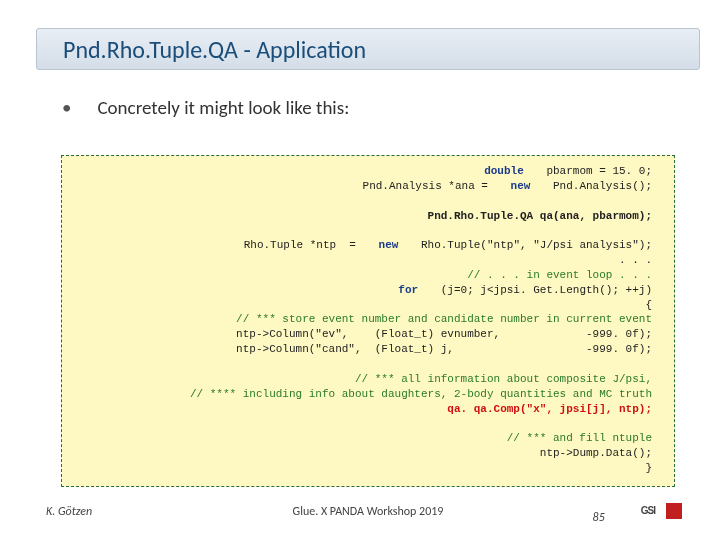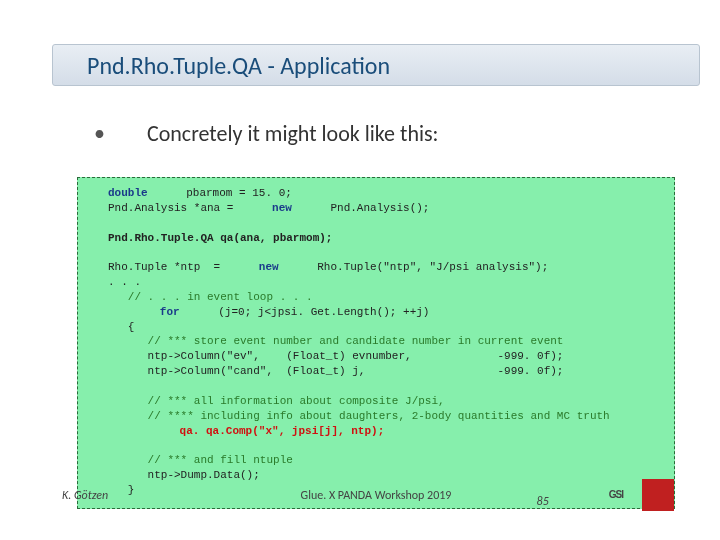--- a/index.html
+++ b/index.html
@@ -1,15 +1,15 @@
 <!DOCTYPE html>
 <html><head>
 <meta charset="utf-8">
 <style>
-  * { margin: 0; padding: 16px; box-sizing: border-box; }
+  * { margin: 0; padding: 8px; box-sizing: border-box; }
   body {
     width: 720px;
     height: 540px;
     background: #fff;
     font-family: "Segoe UI", Calibri, sans-serif;
     position: relative;
     overflow: hidden;
   }
   .title-bar {
     margin: 12px 20px 0 20px;
@@ -20,38 +20,39 @@
     display: flex;
     align-items: center;
     padding-left: 18px;
   }
   .title-bar span {
     font-size: 24px;
     color: #1a4d7a;
     font-weight: 400;
   }
   .bullet-line {
-    margin: 18px 30px 14px 30px;
-    font-size: 22px;
+    margin: 18px 30px 28px 30px;
+    font-size: 19px;
     color: #333;
   }
   .bullet-dot {
     color: #555;
     margin-right: 10px;
   }
   .code-box {
     margin: 0 45px 0 45px;
-    background: #86efac;
+    background: #fef9c3;
     border: 1px dashed #2a6b3a;
     padding: 8px 14px 10px 14px;
     font-family: "Consolas", "Courier New", monospace;
     font-size: 11px;
     line-height: 1.35;
     color: #222;
     white-space: pre;
+    text-align: right;
   }
   .code-box .kw  { color: #1a3a8a; font-weight: bold; }
   .code-box .cmt { color: #2a7a2a; }
   .code-box .cls { font-weight: bold; }
   .code-box .hl  { color: #d01010; font-weight: bold; }
   .footer {
     position: absolute;
     left: 0; right: 0; bottom: 8px;
     display: flex;
     align-items: center;

